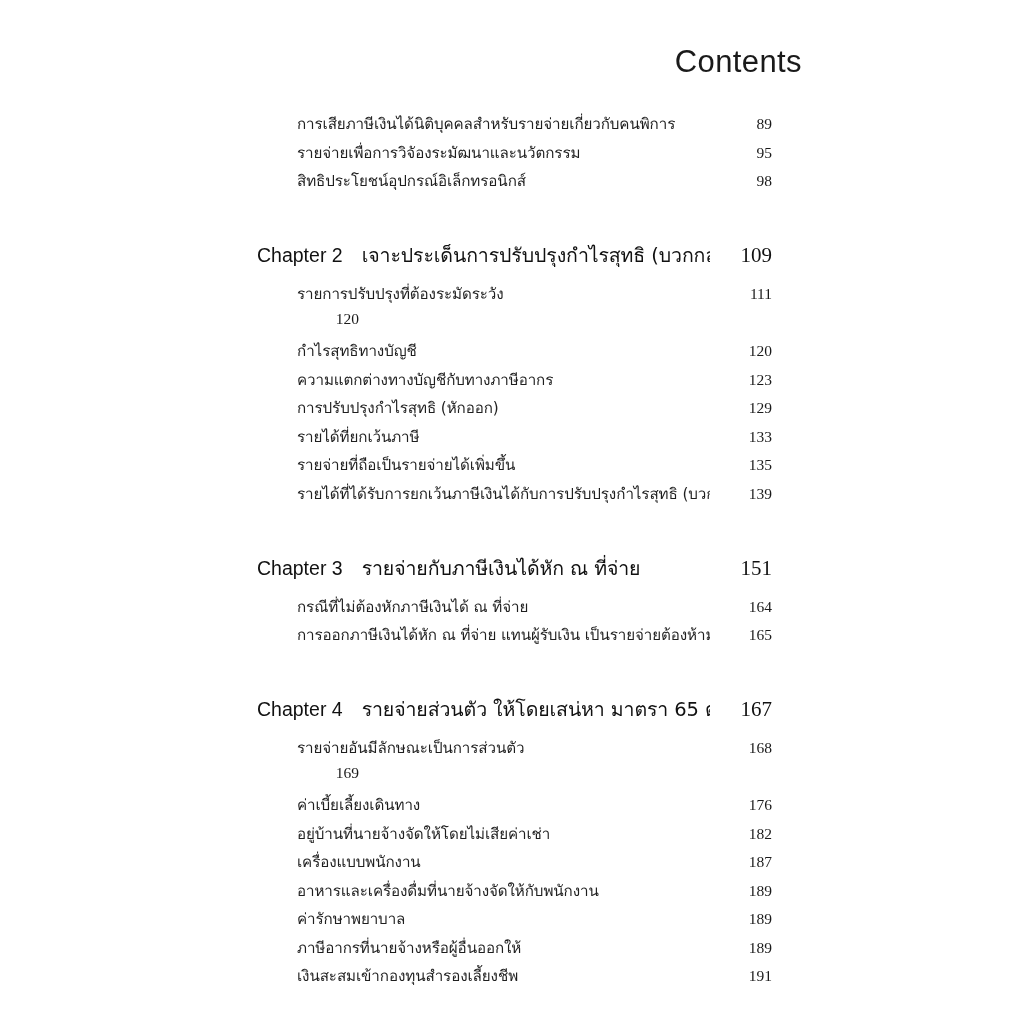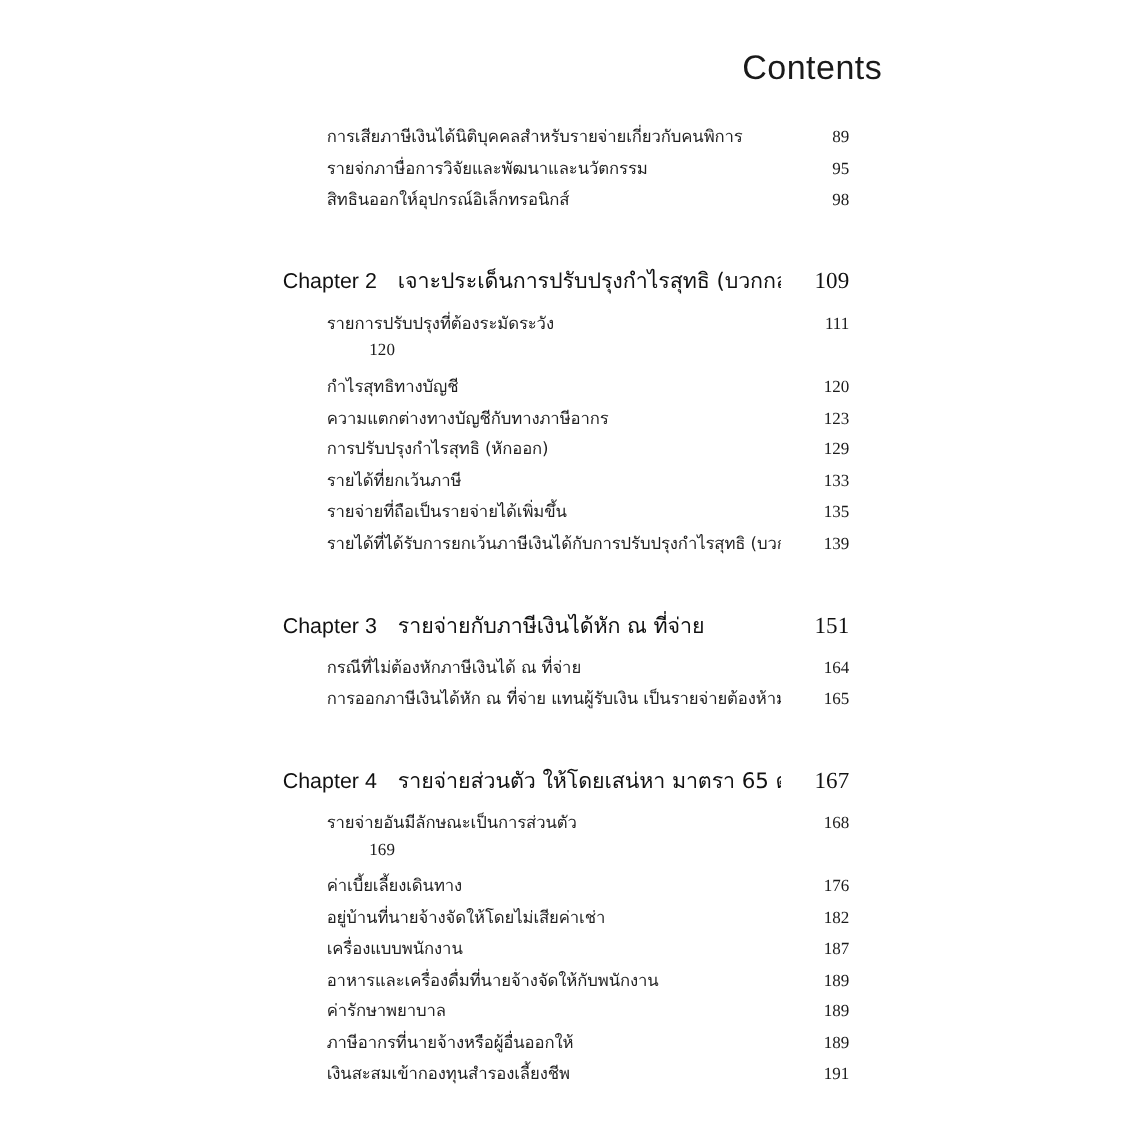--- a/index.html
+++ b/index.html
@@ -124,25 +124,25 @@
 
   <div class="contents-title">Contents</div>
 
   <div class="toc" id="toc-root">
       <div class="toc-group">
         <div class="toc-row entry">
           <div class="label">การเสียภาษีเงินได้นิติบุคคลสำหรับรายจ่ายเกี่ยวกับคนพิการ</div>
           <div class="pageno">89</div>
         </div>
         <div class="toc-row entry">
-          <div class="label">รายจ่กภาษื่อการวิจัยและพัฒนาและนวัตกรรม</div>
+          <div class="label">รายจ่ายเพื่อการวิจัองระมัฒนาและนวัตกรรม</div>
           <div class="pageno">95</div>
         </div>
         <div class="toc-row entry">
-          <div class="label">สิทธินออกให์อุปกรณ์อิเล็กทรอนิกส์</div>
+          <div class="label">สิทธิประโยชน์อุปกรณ์อิเล็กทรอนิกส์</div>
           <div class="pageno">98</div>
         </div>
       </div>
       <div class="gap-lg"></div>
       <div class="toc-group">
         <div class="toc-row chapter">
           <div class="label"><span class="chapter-word">Chapter 2</span><span class="chapter-title">เจาะประเด็นการปรับปรุงกำไรสุทธิ (บวกกลับ)</span></div>
           <div class="pageno">109</div>
         </div>
         <div class="gap-sm"></div>

